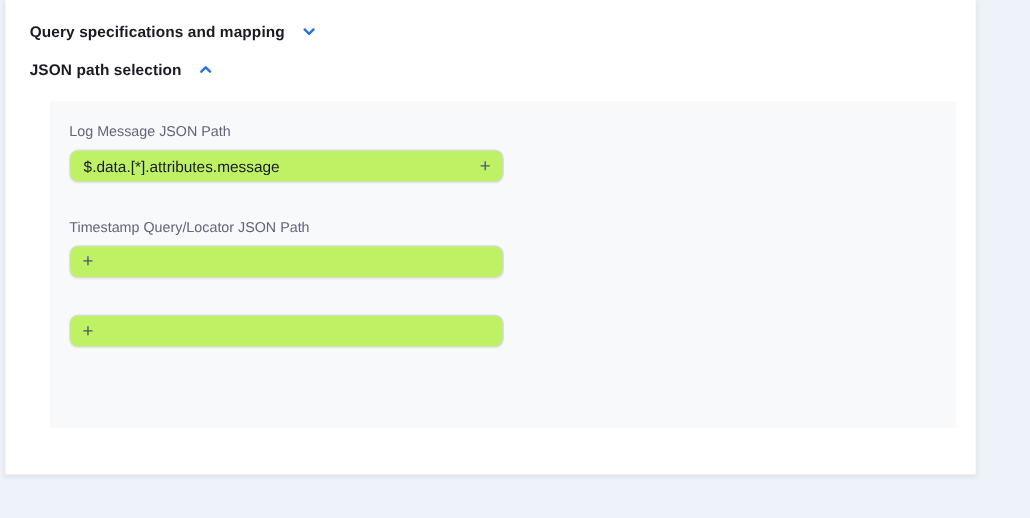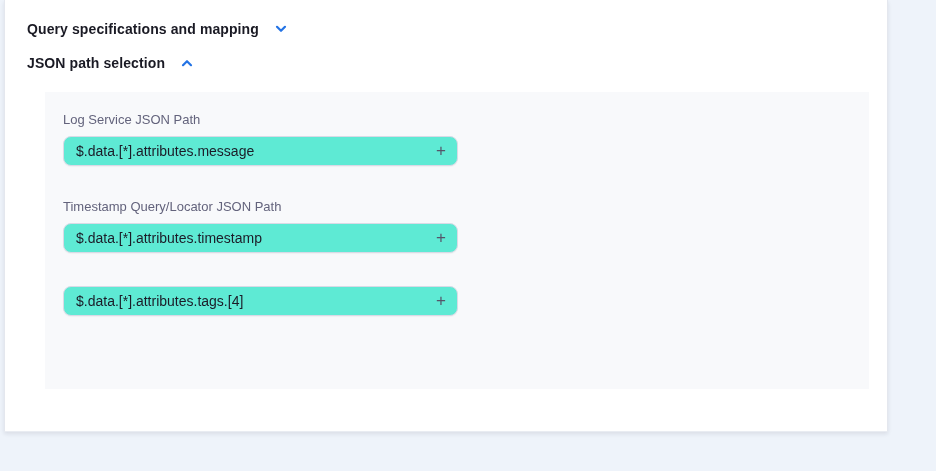--- a/index.html
+++ b/index.html
@@ -66,21 +66,21 @@
   .field-label {
     font-size: 13px;
     color: #63637c;
     line-height: 16px;
     margin-bottom: 8px;
   }
   .input-row {
     width: 395px;
     height: 30px;
     box-sizing: border-box;
-    background: #5eead4;
+    background: #bef264;
     border: 1px solid #d9dae6;
     border-radius: 8px;
     display: flex;
     align-items: center;
     box-shadow: 0 1px 1px rgba(40,41,61,0.04);
   }
   .input-row input {
     flex: 1;
     min-width: 0;
     height: 100%;
@@ -126,37 +126,35 @@
       <span class="chev">
         <svg width="14" height="14" viewBox="0 0 14 14">
           <polyline points="3,9.2 7,5.2 11,9.2" fill="none" stroke="#2373e5" stroke-width="2.2" stroke-linecap="round" stroke-linejoin="round"></polyline>
         </svg>
       </span>
     </div>
 
     <div class="panel">
 
       <div class="field">
-        <div class="field-label">Log Service JSON Path</div>
+        <div class="field-label">Log Message JSON Path</div>
         <div class="input-row">
           <input type="text" value="$.data.[*].attributes.message" style="">
           <span class="plus-btn">+</span>
         </div>
       </div>
 
       <div class="field">
         <div class="field-label">Timestamp Query/Locator JSON Path</div>
         <div class="input-row">
-          <input type="text" value="$.data.[*].attributes.timestamp" style="">
           <span class="plus-btn">+</span>
         </div>
       </div>
 
       <div class="field">
         <div class="input-row">
-          <input type="text" value="$.data.[*].attributes.tags.[4]" style="">
           <span class="plus-btn">+</span>
         </div>
       </div>
 
     </div>
   </div>
 </div>
 
 </body></html>

